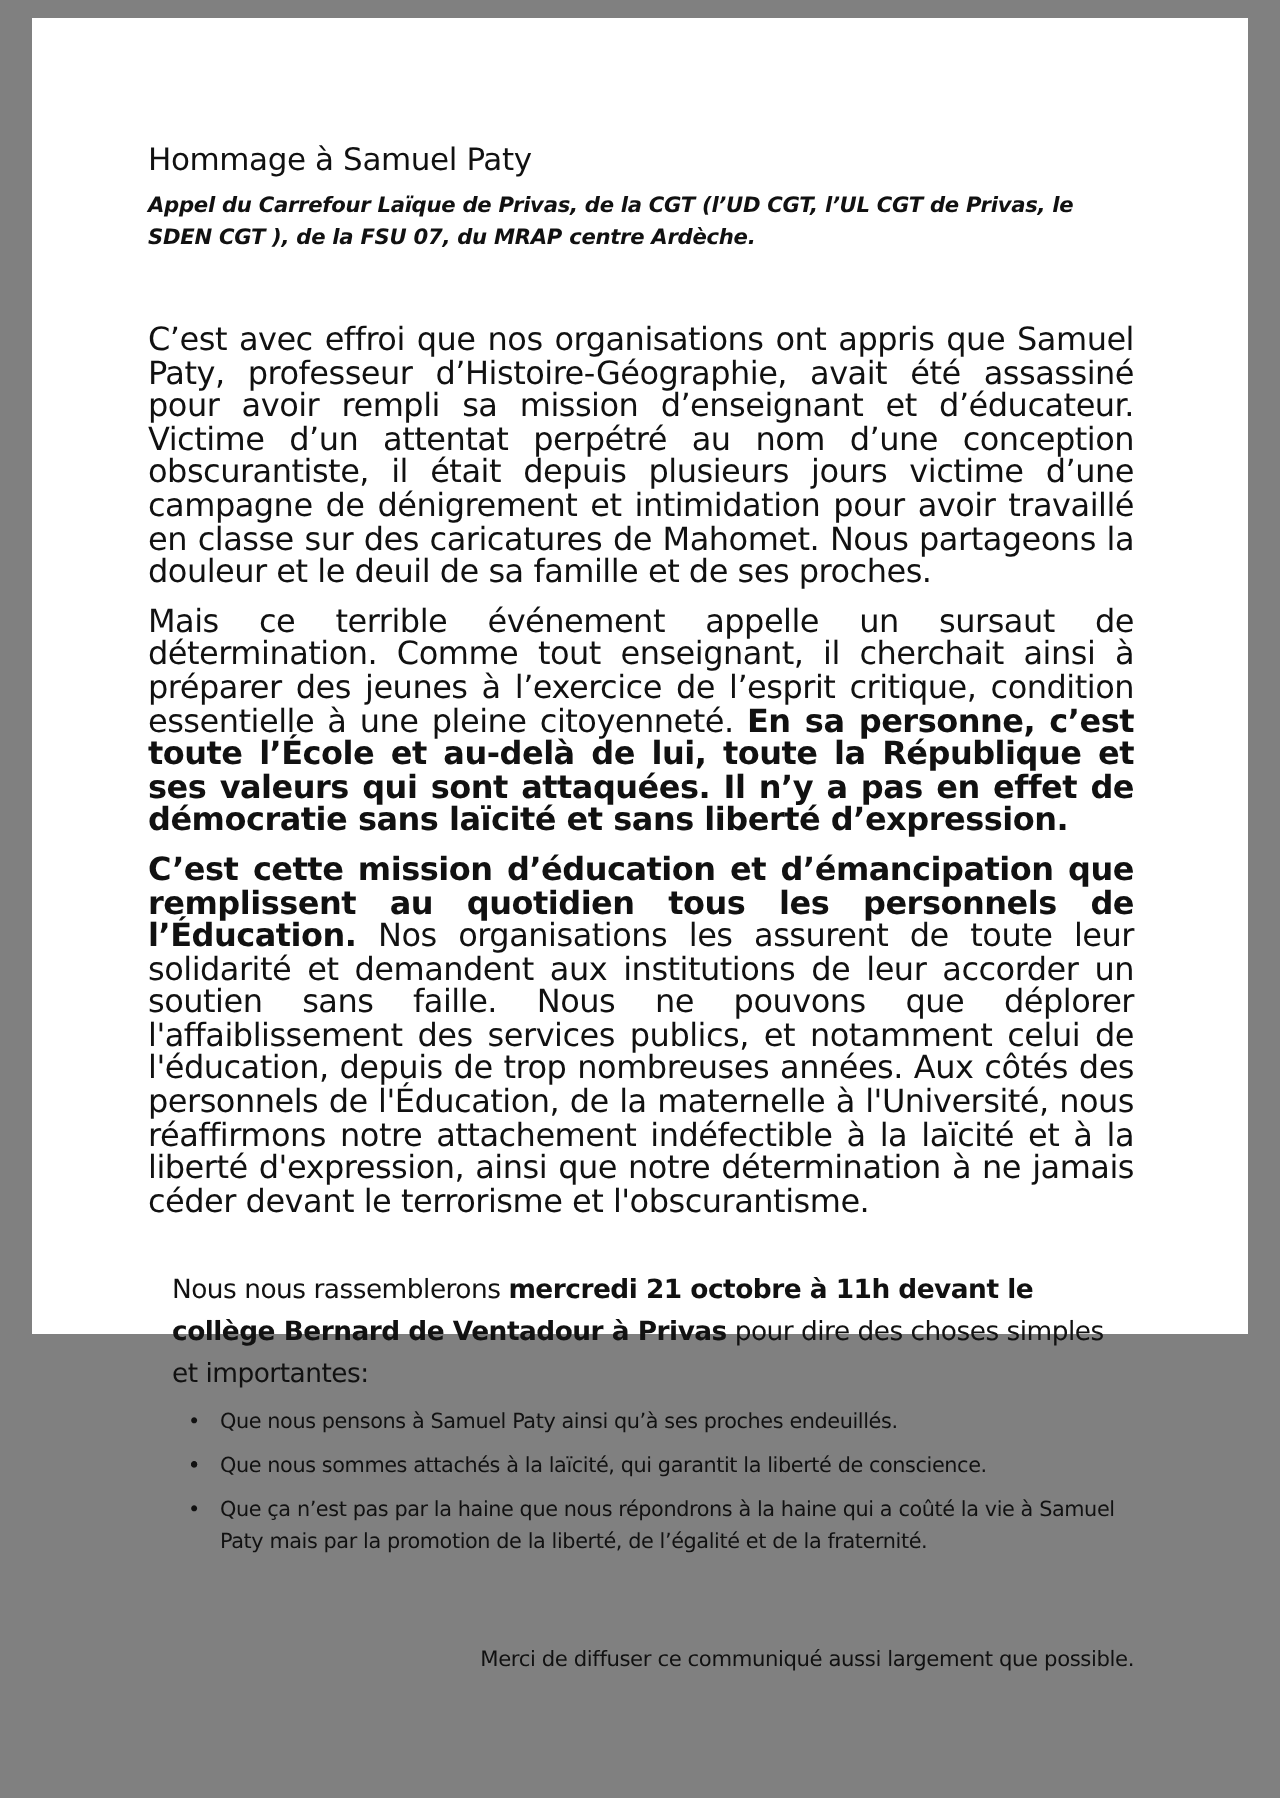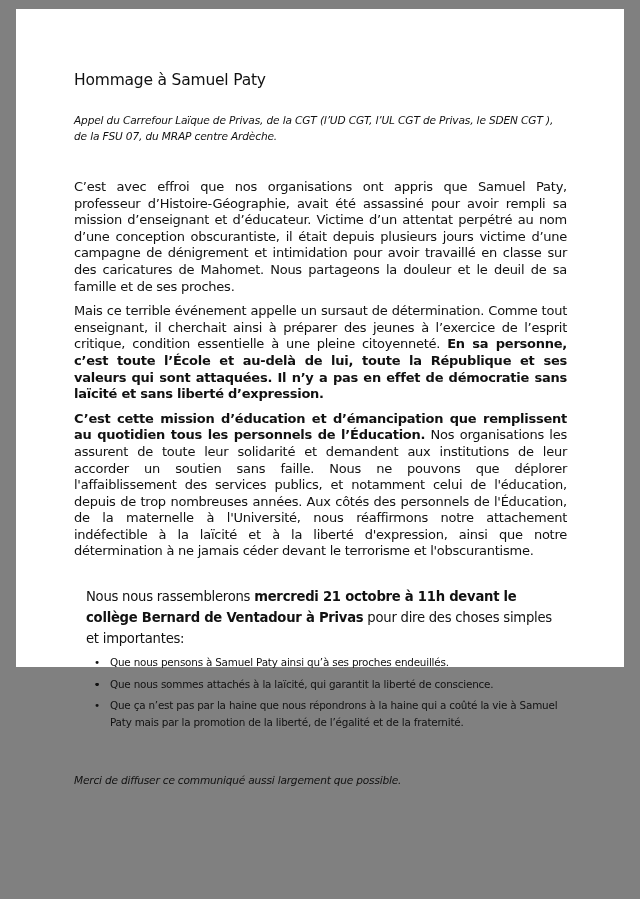--- a/index.html
+++ b/index.html
@@ -1,30 +1,30 @@
 <!DOCTYPE html>
 <html><head>
 <meta charset="utf-8">
 <style>
   html, body { margin:0; padding:0; }
   body { width:640px; height:899px; background:#808080; position:relative; overflow:hidden;
          font-family:"DejaVu Sans", sans-serif; color:#111; }
   .page { position:absolute; left:16px; top:9px; width:608px; height:658px; background:#fff; }
   .content { position:absolute; left:58px; top:62px; width:493px; }
   .title { font-size:15.5px; font-weight:normal; margin:0; letter-spacing:-0.2px; }
-  .subtitle { font-size:10.6px; font-style:italic; margin:23px 0 0 0; line-height:16px; letter-spacing:-0.15px; }
-  .para { font-size:13px; line-height:16.6px; text-align:justify; margin:0; letter-spacing:-0.25px; }
+  .subtitle { font-size:10.6px; font-style:italic; margin:6px 0 0 0; line-height:16px; letter-spacing:-0.15px;font-weight:bold; }
+  .para { font-size:16px; line-height:16.6px; text-align:justify; margin:0; letter-spacing:-0.25px; }
   .p1 { margin-top:35px; }
   .p2, .p3, .p4 { margin-top:8px; }
   .b { font-weight:bold; }
   .rally { font-size:13.2px; line-height:21px; margin:26px 0 0 12px; letter-spacing:-0.25px; }
   ul.points { list-style:none; margin:5px 0 0 0; padding:0 0 0 20px; }
   ul.points li { position:relative; font-size:10.4px; line-height:16.6px; padding-left:16px; margin-bottom:5px; letter-spacing:-0.2px; }
   ul.points li .bullet { position:absolute; left:0; top:0; }
-  .closing { font-size:10.6px; font-style:italic; text-align:left; margin-top:44px; letter-spacing:-0.2px; }
+  .closing { font-size:10.6px; text-align:right; margin-top:44px; letter-spacing:-0.2px; }
 </style>
 </head>
 <body>
 
 <div class="page">
   <div class="content">
     <h1 class="title">Hommage à Samuel Paty</h1>
     <p class="subtitle">Appel du Carrefour Laïque de Privas, de la CGT (l’UD CGT, l’UL CGT de Privas, le SDEN CGT ), de la FSU 07, du MRAP centre Ardèche.</p>
 
     <p class="para p1">C’est avec effroi que nos organisations ont appris que Samuel Paty, professeur d’Histoire-Géographie, avait été assassiné pour avoir rempli sa mission d’enseignant et d’éducateur. Victime d’un attentat perpétré au nom d’une conception obscurantiste, il était depuis plusieurs jours victime d’une campagne de dénigrement et intimidation pour avoir travaillé en classe sur des caricatures de Mahomet. Nous partageons la douleur et le deuil de sa famille et de ses proches.</p>

